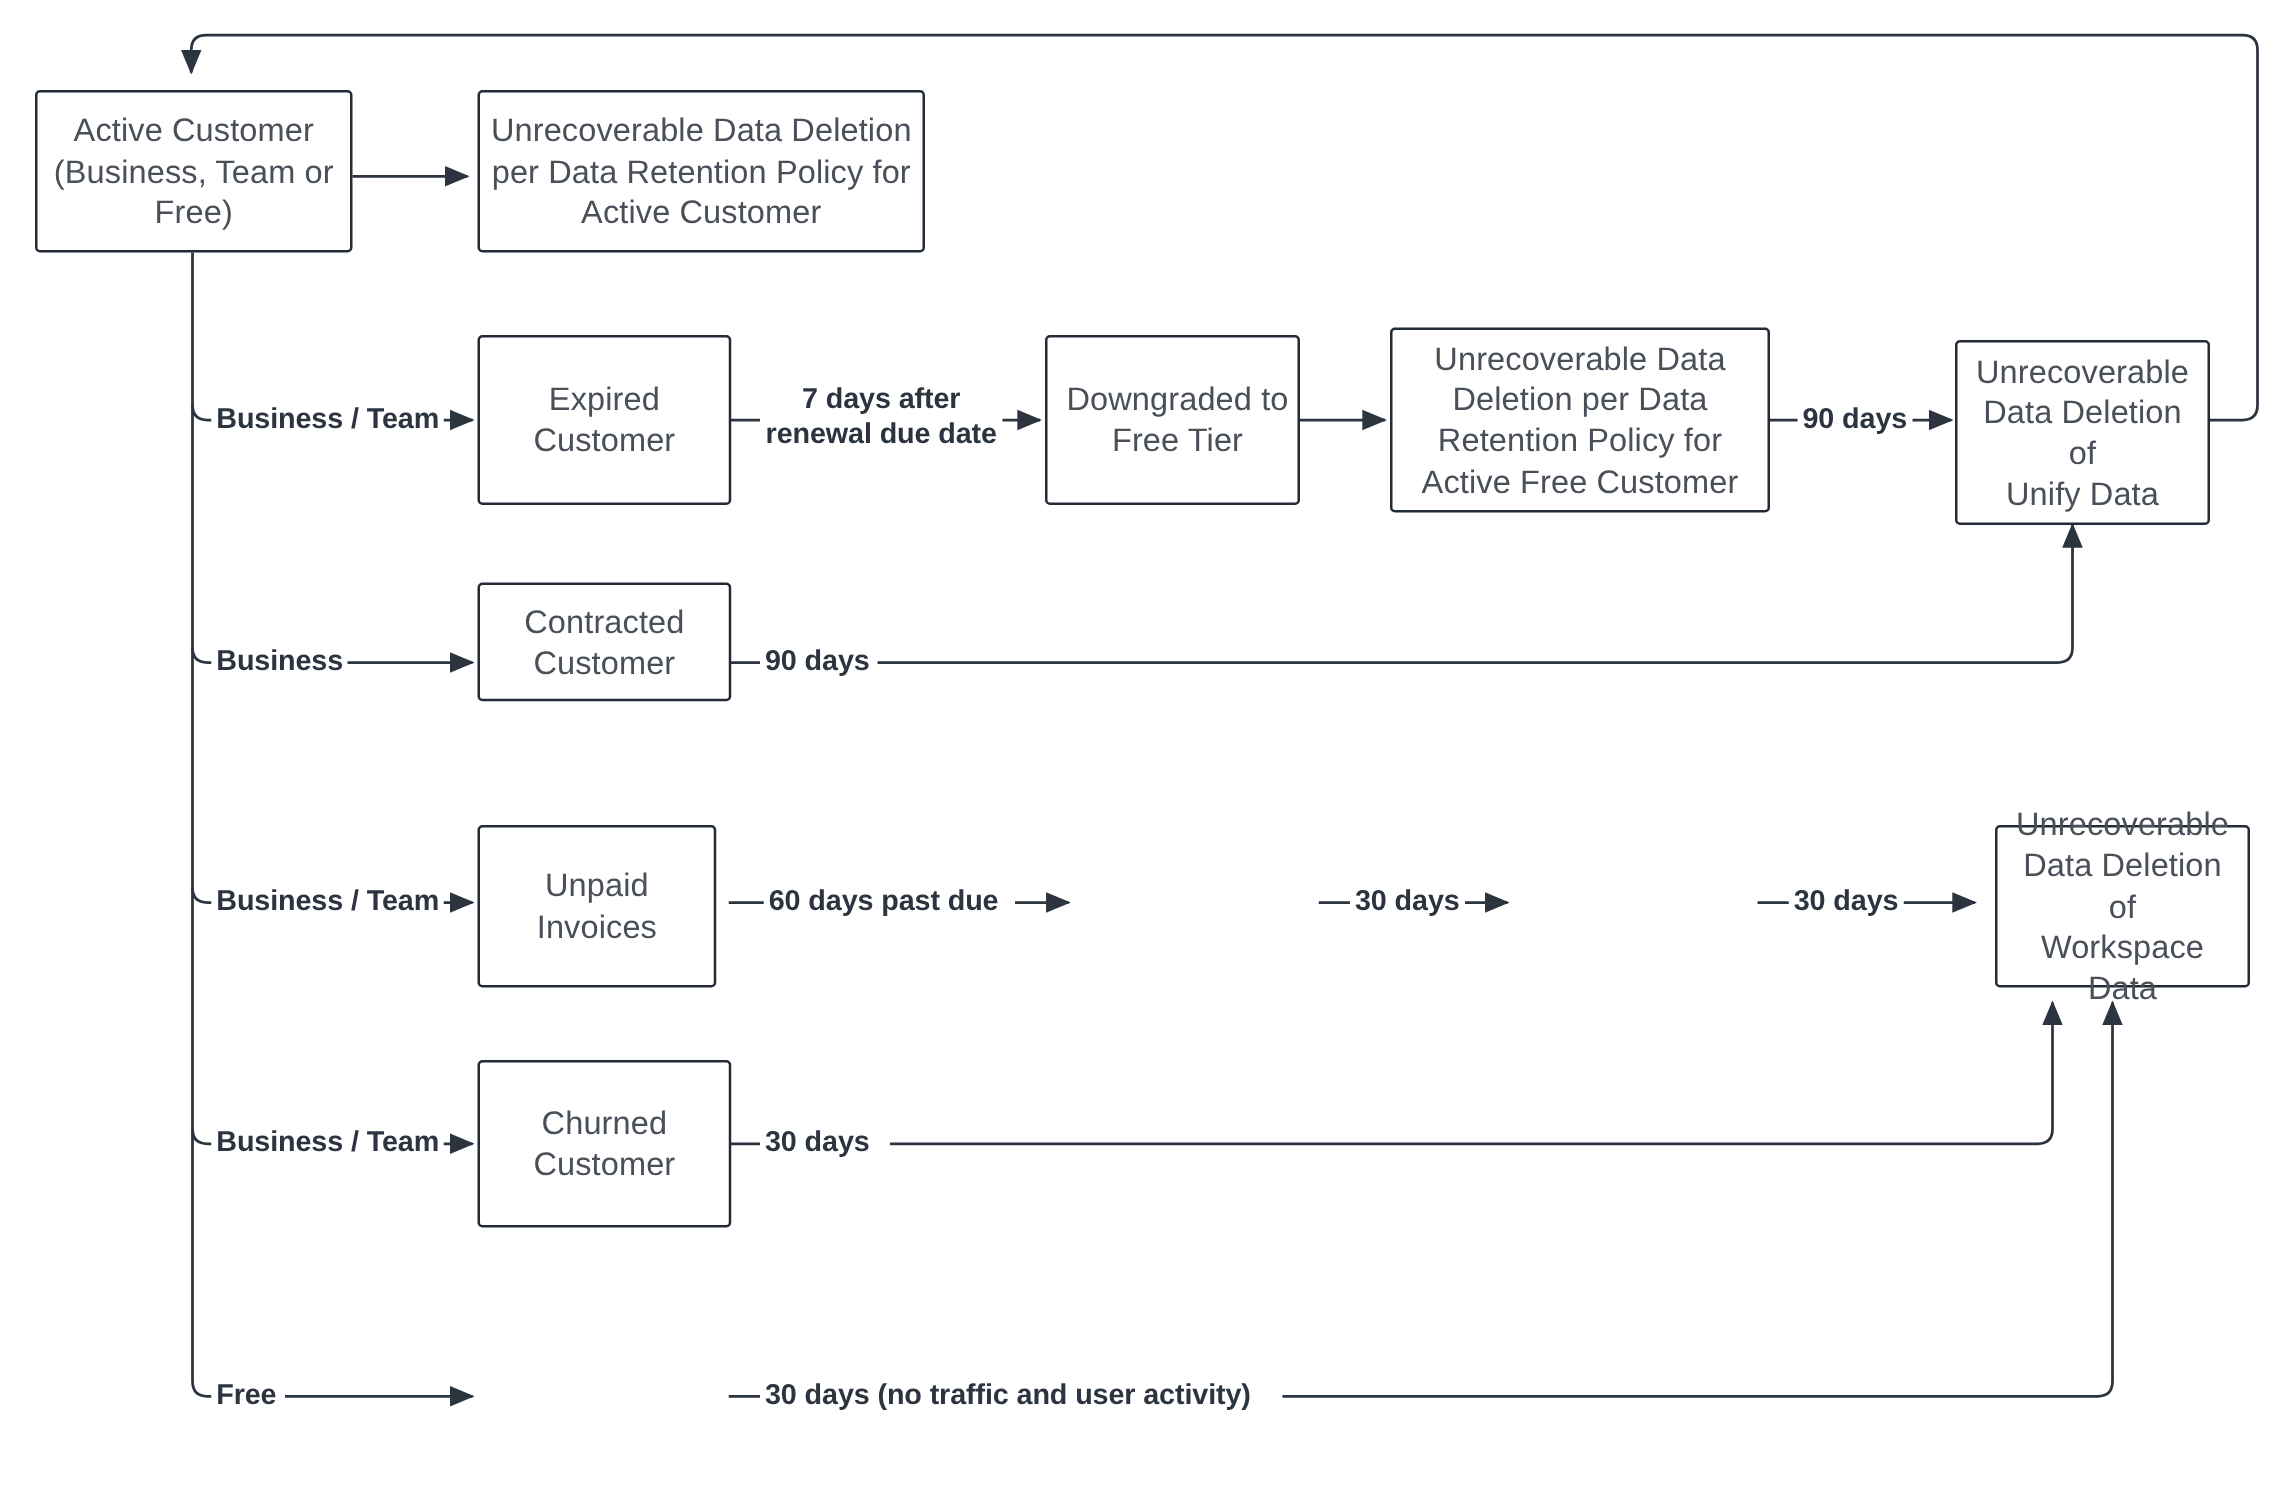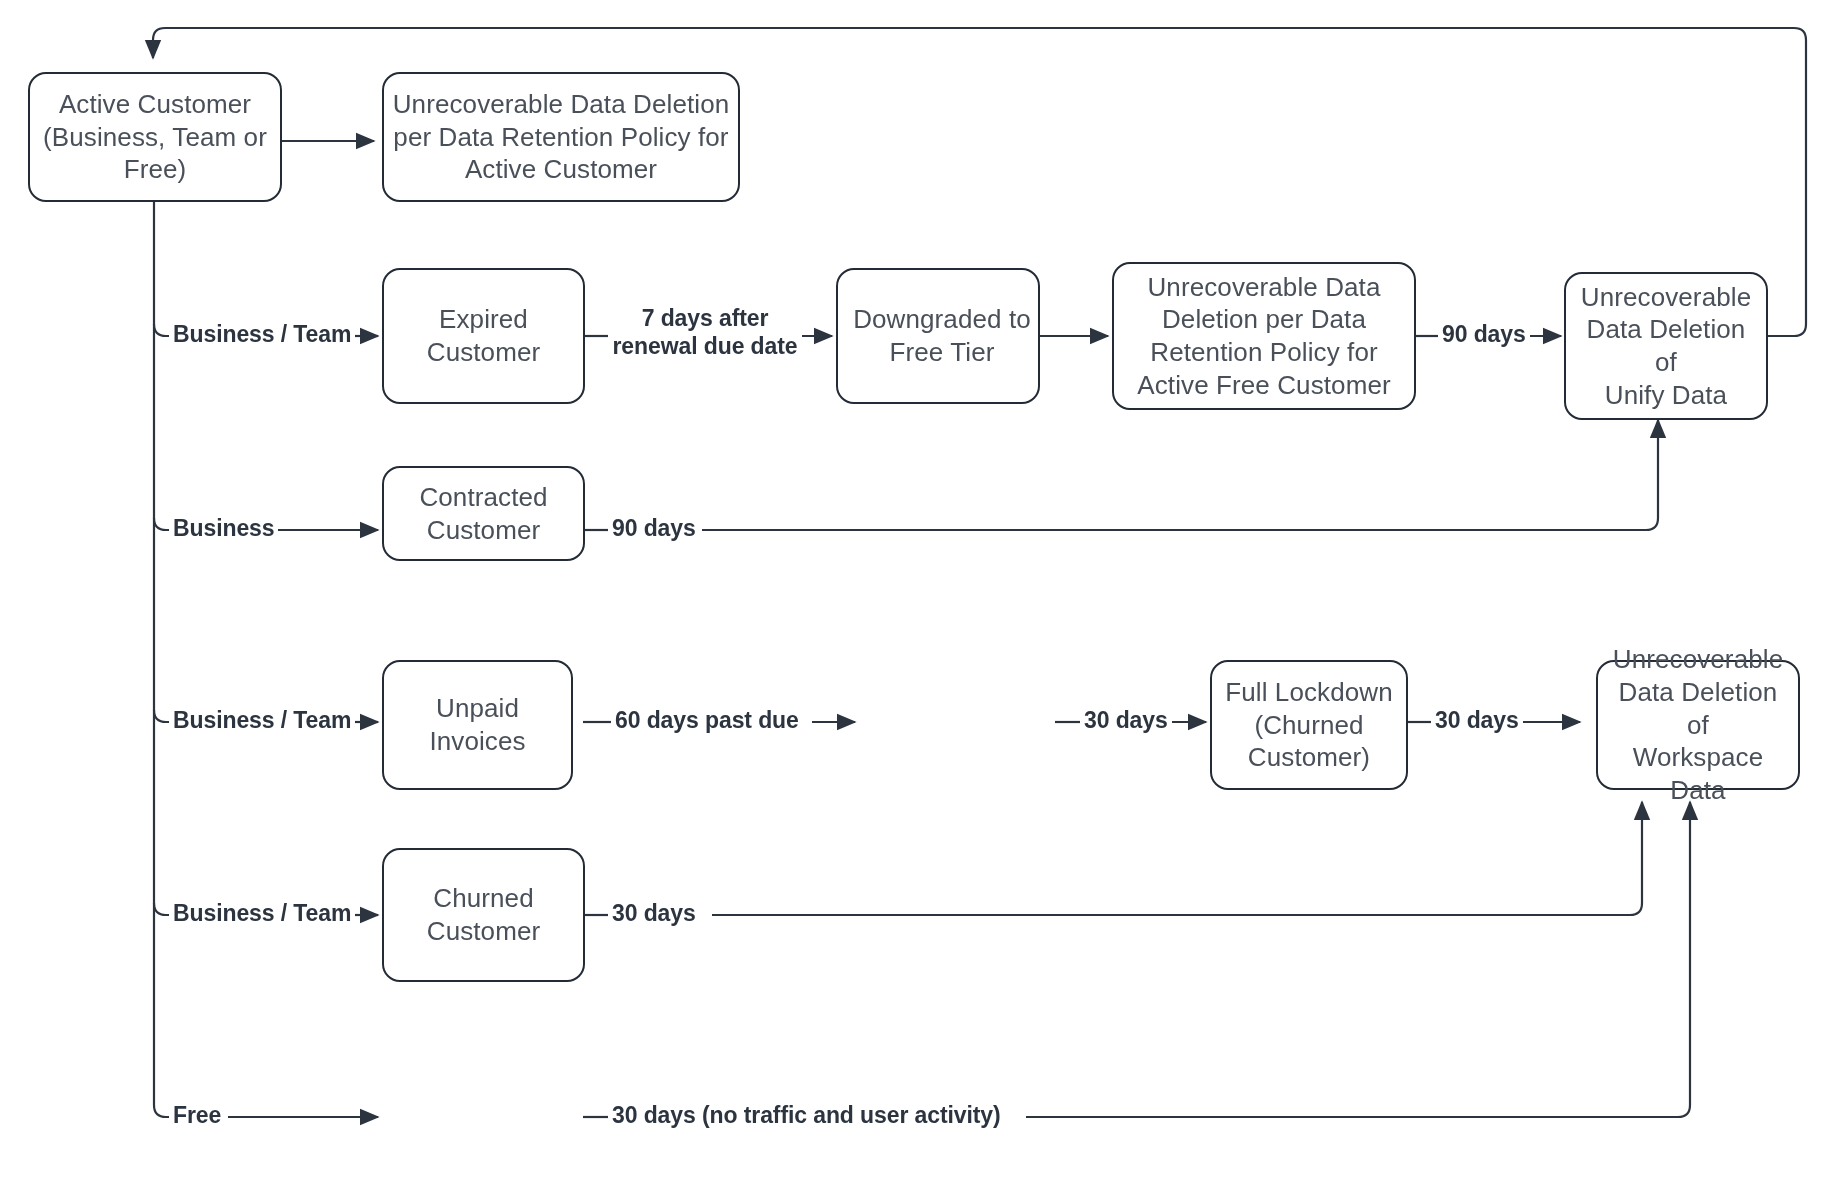--- a/index.html
+++ b/index.html
@@ -23,21 +23,21 @@
     left: 0;
     top: 0;
     width: 1834px;
     height: 1198px;
   }
   .node {
     position: absolute;
     box-sizing: border-box;
     background: #ffffff;
     border: 2.6px solid #232b37;
-    border-radius: 18px;
+    border-radius: 4px;
     color: #4a5059;
     font-size: 26px;
     line-height: 1.26;
     display: flex;
     align-items: center;
     justify-content: center;
     text-align: center;
     padding: 2px 6px;
     letter-spacing: 0.1px;
   }
@@ -160,25 +160,20 @@
   <div class="node" style="left:382px; top:466px; width:203px; height:95px;">
     <span style="white-space:pre-line;">Contracted
 Customer</span>
   </div>
 
   <div class="node" style="left:382px; top:660px; width:191px; height:130px;">
     <span style="white-space:pre-line;">Unpaid Invoices</span>
   </div>
 
 
-  <div class="node" style="left:1210px; top:660px; width:198px; height:130px;">
-    <span style="white-space:pre-line;">Full Lockdown
-(Churned
-Customer)</span>
-  </div>
 
   <div class="node" style="left:1596px; top:660px; width:204px; height:130px;">
     <span style="white-space:pre-line;">Unrecoverable
 Data Deletion of
 Workspace Data</span>
   </div>
 
   <div class="node" style="left:382px; top:848px; width:203px; height:134px;">
     <span style="white-space:pre-line;">Churned
 Customer</span>

